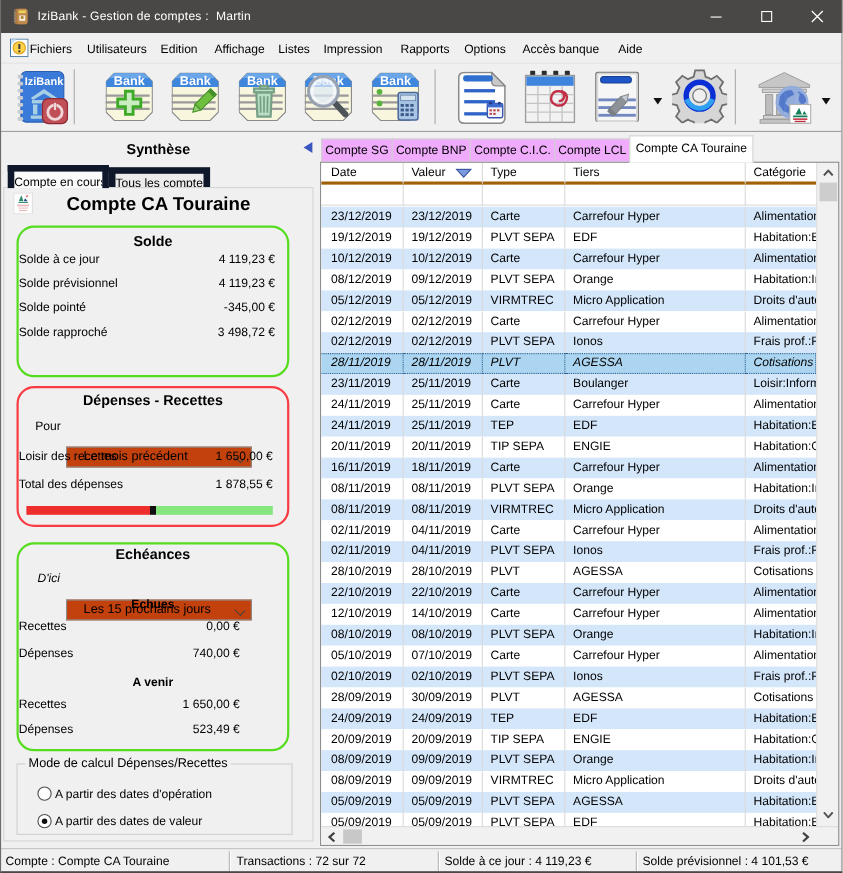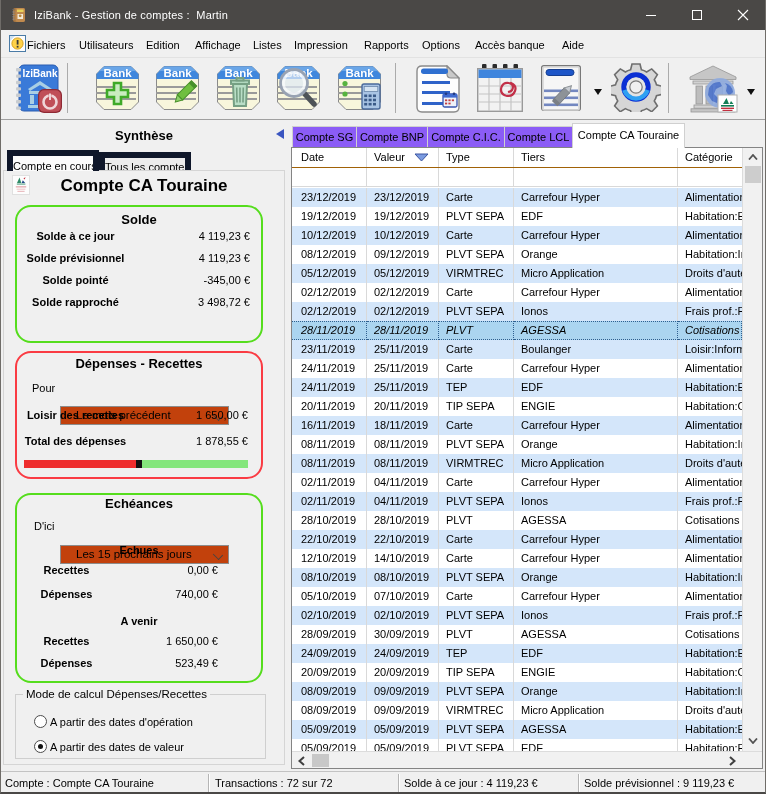--- a/index.html
+++ b/index.html
@@ -16,43 +16,43 @@
 #lp{position:absolute;left:1px;top:121px;width:286px;height:650px;background:#f0f0f0;}
 #lp .hdr{position:absolute;left:0;top:7px;width:286px;text-align:center;font-weight:bold;font-size:13px;}
 #lp .coll{position:absolute;left:275px;top:8px;width:0;height:0;border-top:5px solid transparent;border-bottom:5px solid transparent;border-right:8px solid #3a55c0;}
 .ltab{position:absolute;font-size:11px;text-align:center;border:6px solid #0f172a;white-space:nowrap;overflow:hidden;}
 #ltab1{left:6px;top:29px;width:92px;height:21px;background:#fbfbfb;border-bottom:none;line-height:20px;z-index:3;}
 #ltab2{left:98px;top:31px;width:92px;height:33px;background:#ececec;line-height:18px;}
 #lpage{position:absolute;left:2px;top:49px;width:282px;height:595px;border:1px solid #d5d5d5;background:#f0f0f0;}
 .gbox{position:absolute;border:2px solid #55dd1d;border-radius:16px;}
 .rbox{position:absolute;border:2px solid #fa3b43;border-radius:16px;}
 .boxtitle{position:absolute;width:100%;text-align:center;font-weight:bold;font-size:13px;}
-.lbl{position:absolute;font-weight:bold;font-size:11px;text-align:center;line-height:13px;}
+.lbl{position:absolute;font-weight:normal;font-size:11px;text-align:left;line-height:13px;}
 .val{position:absolute;font-size:11px;text-align:left;line-height:13px;}
 .sel{position:absolute;height:19px;background:#c2410c;border:1px solid #8c8c8c;font-size:11.5px;line-height:17px;padding-left:15px;color:#000;margin-top:27px;}
 .sel:after{content:"";position:absolute;right:6px;top:5px;width:7px;height:7px;border-right:1.4px solid #444;border-bottom:1.4px solid #444;transform:rotate(45deg) scale(1,.8);transform-origin:center;}
 #gb{position:absolute;left:14px;top:573px;width:251px;height:65px;border:1px solid #cfcfcf;}
 #gb .leg{position:absolute;left:7px;top:-7px;background:#f0f0f0;padding:0 3px;font-weight:normal;font-size:11.5px;}
 .radio{position:absolute;width:13px;height:13px;border:1px solid #4c4c4c;border-radius:50%;background:#fff;}
 .radio.on:after{content:"";position:absolute;left:3px;top:3px;width:5px;height:5px;border-radius:50%;background:#111;}
-.rtab{position:absolute;font-size:11px;text-align:center;background:#8b5cf6;border:1px solid #d0d0d0;border-bottom:none;color:#000;white-space:nowrap;overflow:hidden;}
+.rtab{position:absolute;font-size:11px;text-align:center;background:#f0abfc;border:1px solid #d0d0d0;border-bottom:none;color:#000;white-space:nowrap;overflow:hidden;}
 #rtabs .on{background:#fff;z-index:5;}
 #tbl{position:absolute;left:291px;top:147px;width:472px;height:622px;border:1px solid #848484;background:#fff;overflow:hidden;}
 .tr{position:relative;width:450px;height:19px;overflow:hidden;white-space:nowrap;}
 .c{position:absolute;top:0;height:19px;line-height:19px;font-size:11px;overflow:hidden;border-right:1px solid #d9d9d9;padding-left:7px;color:#000;}
 .c1{left:0;width:75px;padding-left:9px;}
 .c2{left:75px;width:72px;}
 .c3{left:147px;width:75px;}
 .c4{left:222px;width:164px;}
 .c5{left:386px;width:64px;border-right:none;}
 .rb{background:#d4e6fa;}
 .rw{background:#fff;}
 .rs{background:#abd5f0;font-style:italic;}
 .rs .c{border-top:1px dotted #30608f;border-bottom:1px dotted #30608f;line-height:17px;border-right:1px dotted #30608f;}
-#thead{position:absolute;left:0;top:0;width:450px;height:20px;background:#fff;border-bottom:1px solid #a16207;}
+#thead{position:absolute;left:0;top:0;width:450px;height:20px;background:#fff;border-bottom:3px solid #a16207;}
 #thead .c{height:19px;line-height:19px;}
 #tfilter{position:absolute;left:0;top:20px;width:450px;height:19px;background:#fff;border-bottom:1px solid #d9d9d9;}
 #tbody{position:absolute;left:0;top:40px;width:450px;}
 #vsb{position:absolute;right:0;top:0;width:20px;height:603px;background:#f1f1f1;border-left:1px solid #dcdcdc;}
 #vsb .thumb{position:absolute;left:2px;top:18px;width:16px;height:17px;background:#cdcdcd;}
 #hsb{position:absolute;left:0;bottom:0;width:470px;height:17px;background:#f1f1f1;border-top:1px solid #dcdcdc;}
 #hsb .thumb{position:absolute;left:20px;top:2px;width:17px;height:13px;background:#c8c8c8;}
 #status{position:absolute;left:1px;top:771px;width:764px;height:22px;background:#f0f0f0;border-top:1px solid #c3c3c3;font-size:11px;color:#000;}
 #status span{position:absolute;top:5px;}
 .ssep{position:absolute;top:2px;width:1px;height:18px;background:#b5b5b5;box-shadow:1px 0 0 #fff;}
@@ -350,21 +350,21 @@
     <div class="val" style="top:29px;left:15px;width:28px;font-size:11px;text-align:left;">Pour</div>
     <div class="sel" style="left:43px;top:26px;width:169px;">Le mois précédent</div>
     <div class="lbl" style="top:55.5px;left:0;width:117px;">Loisir des recettes</div>
       <div class="val" style="top:55.5px;right:13px;">1 650,00 €</div>
     <div class="lbl" style="top:82px;left:0;width:117px;">Total des dépenses</div>
       <div class="val" style="top:82px;right:13px;">1 878,55 €</div>
     <div class="abs" style="left:7px;top:107px;width:224px;height:8px;background:linear-gradient(to right,#ee2d2d 0,#ee2d2d 50%,#111 50%,#111 52.5%,#84e67c 52.5%,#84e67c 100%);"></div>
   </div>
   <div class="gbox" style="left:14px;top:372px;width:248px;height:190px;">
     <div class="boxtitle" style="top:1px">Echéances</div>
-    <div class="val" style="top:24.5px;left:17px;width:28px;font-size:11px;text-align:left;">D'ici</div>
+    <div class="val" style="top:24.5px;left:17px;width:28px;font-size:11px;text-align:left;font-style:italic;">D'ici</div>
     <div class="sel" style="left:43px;top:22.5px;width:169px;">Les 15 prochains jours</div>
     <div class="boxtitle" style="top:48.5px;font-size:11px;">Echues</div>
     <div class="lbl" style="top:68.8px;left:0;width:99px;">Recettes</div>
       <div class="val" style="top:68.8px;right:43px;">0,00 €</div>
     <div class="lbl" style="top:92.7px;left:0;width:99px;">Dépenses</div>
       <div class="val" style="top:92.7px;right:43px;">740,00 €</div>
     <div class="boxtitle" style="top:119.9px;font-size:11px;">A venir</div>
     <div class="lbl" style="top:139.6px;left:0;width:99px;">Recettes</div>
       <div class="val" style="top:139.6px;right:43px;">1 650,00 €</div>
     <div class="lbl" style="top:162.3px;left:0;width:99px;">Dépenses</div>
@@ -638,15 +638,15 @@
   </div>
 </div>
 
 <div id="status">
   <span style="left:4px">Compte : Compte CA Touraine</span>
   <div class="ssep" style="left:207px"></div>
   <span style="left:214px">Transactions : 72 sur 72</span>
   <div class="ssep" style="left:397px"></div>
   <span style="left:403px">Solde à ce jour : 4 119,23 €</span>
   <div class="ssep" style="left:577px"></div>
-  <span style="left:583px">Solde prévisionnel : 9 119,23 €</span>
+  <span style="left:583px">Solde prévisionnel : 4 101,53 €</span>
 </div>
 <div id="frame"></div>
 
 </body></html>

